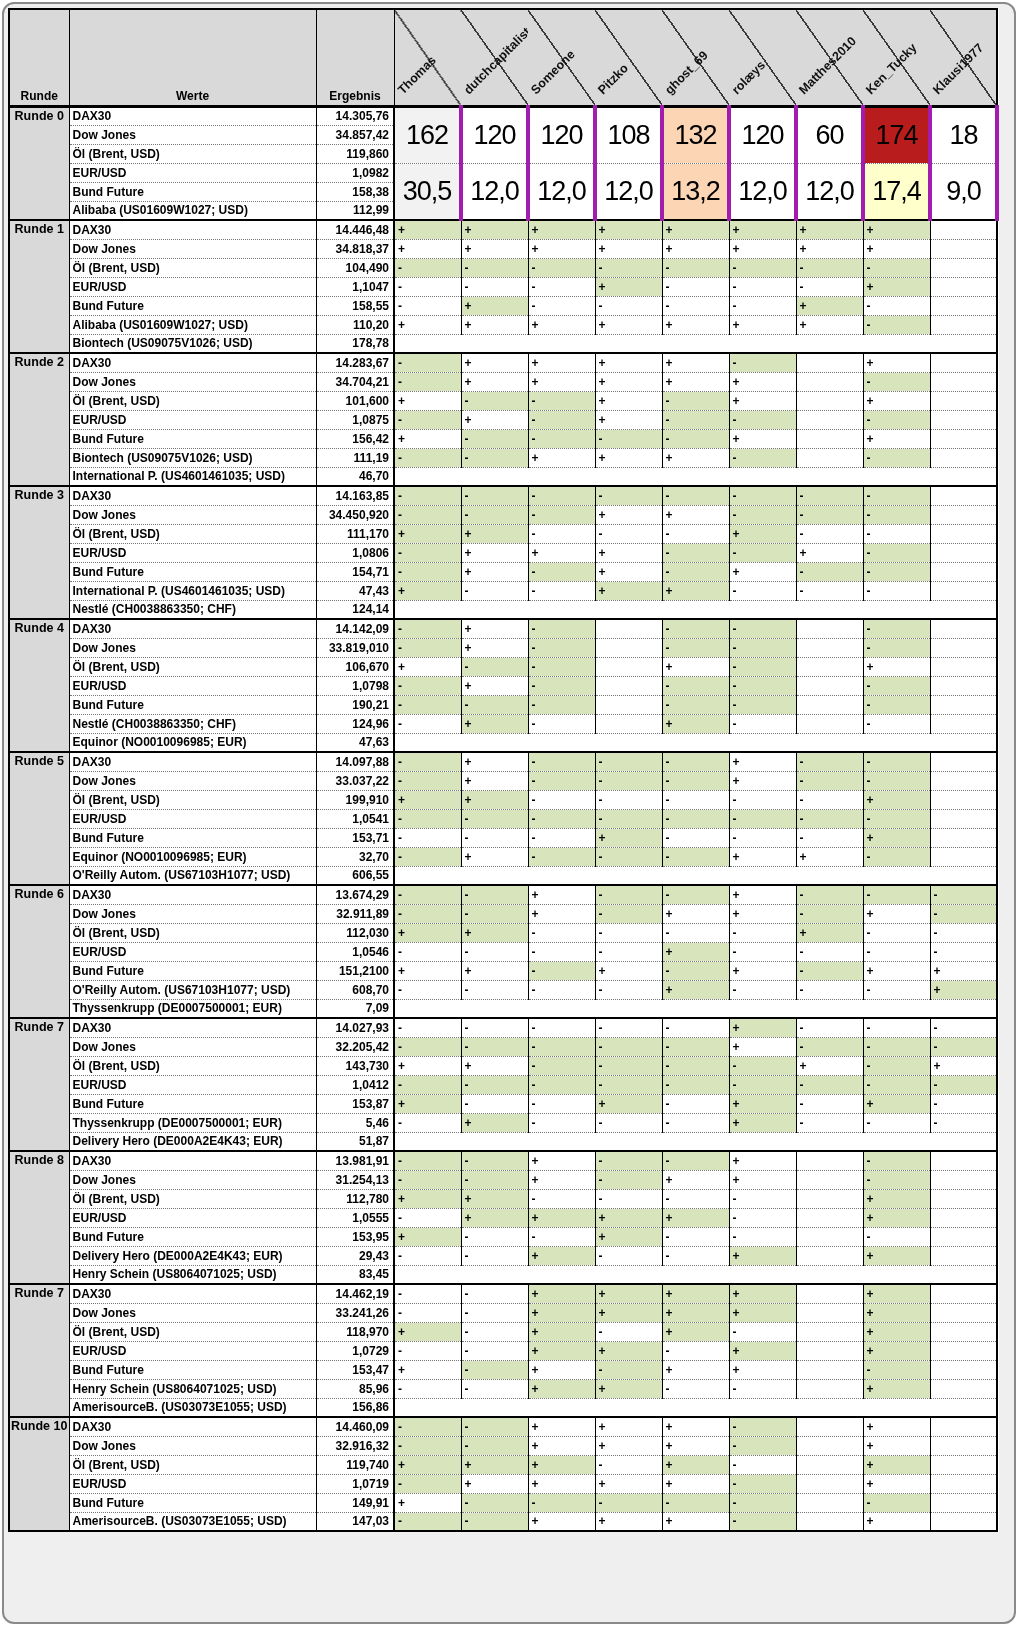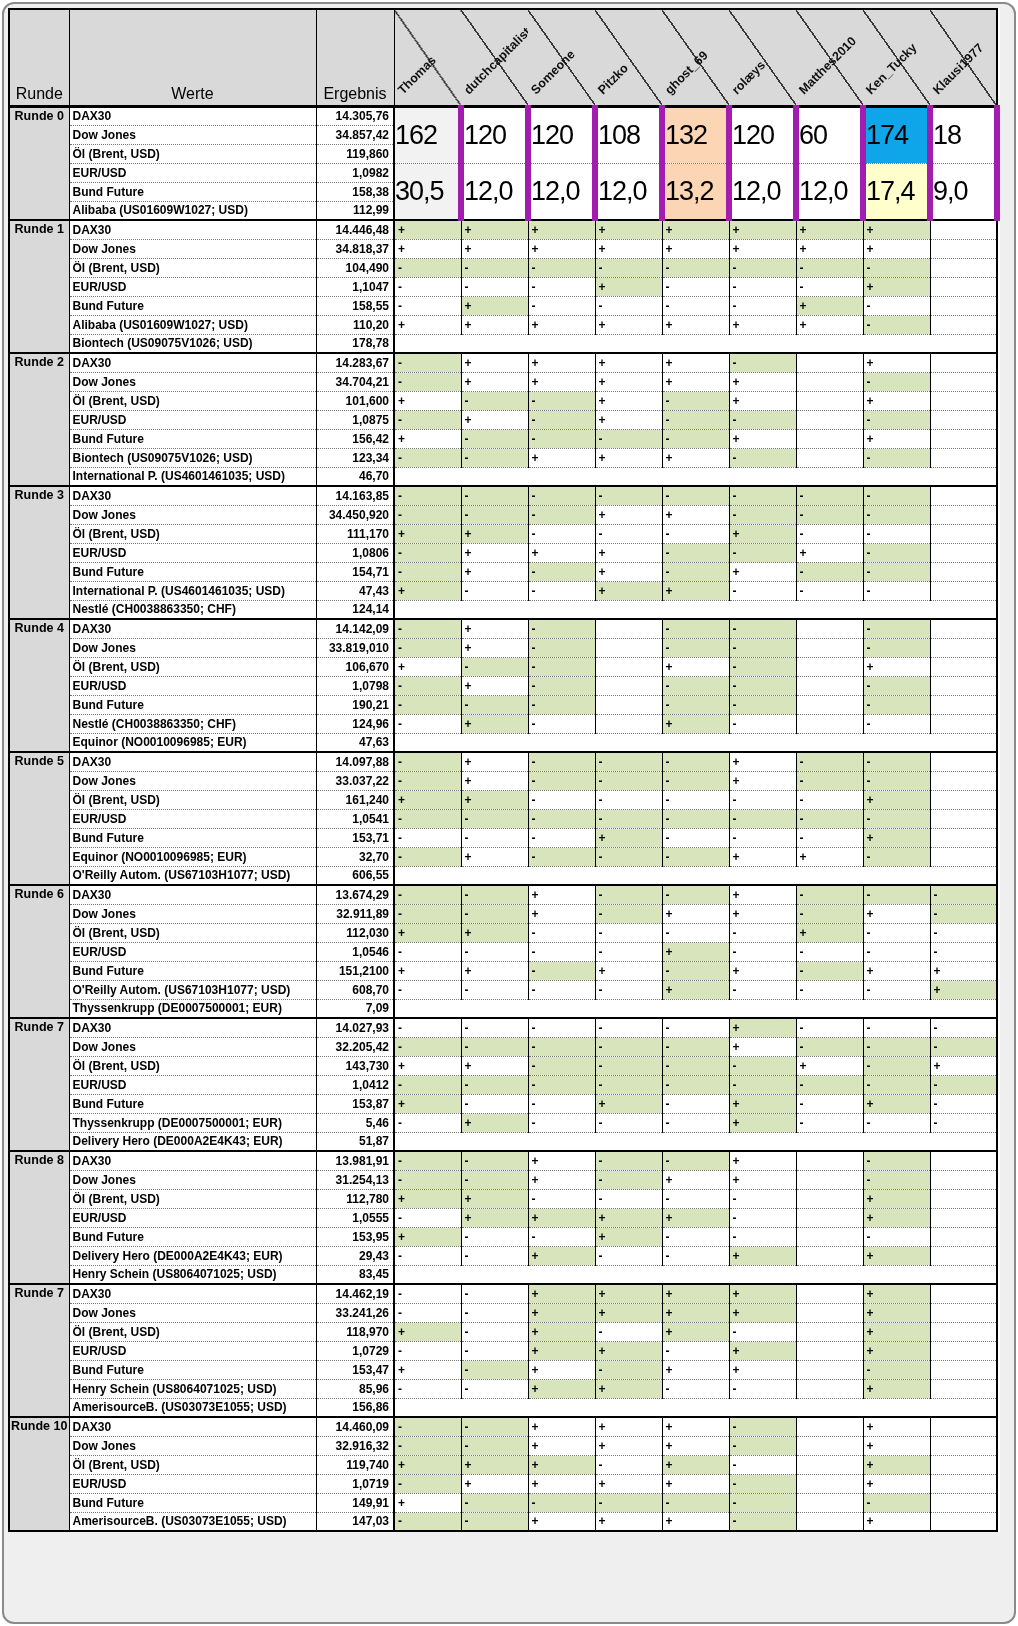--- a/index.html
+++ b/index.html
@@ -4,33 +4,33 @@
 <style>
   html,body{margin:0;padding:0;background:#fff;}
   body{width:1018px;height:1626px;font-family:"Liberation Sans",sans-serif;overflow:hidden;}
   .frame{box-sizing:border-box;width:1014px;height:1622px;margin:2px;border:2px solid #8a8a8a;border-radius:12px;background:#efefef;overflow:hidden;}
   table{border-collapse:collapse;table-layout:fixed;margin:4px 0 0 4px;background:#fff;}
   col.c-runde{width:60px}col.c-werte{width:247px}col.c-erg{width:78px}col.c-p{width:67px}
   th,td{box-sizing:border-box;padding:0;vertical-align:middle;overflow:hidden;}
   
   table{border:2px solid #000;}
   thead th{height:97px;background:#d9d9d9;border-bottom:3px solid #000;}
-  th.lbl{vertical-align:bottom;text-align:center;font-weight:normal;font-size:16px;padding-bottom:2px;border-left:1px solid #000;border-right:1px solid #000;}
+  th.lbl{vertical-align:bottom;text-align:center;font-weight:bold;font-size:12px;padding-bottom:2px;border-left:1px solid #000;border-right:1px solid #000;}
   th.player{position:relative;border-left:none;
     background-image:linear-gradient(to top right,transparent calc(50% - 0.8px),#3a3a3a calc(50% - 0.8px),#3a3a3a calc(50% + 0.8px),transparent calc(50% + 0.8px));}
   th.player:first-of-type{border-left:1px solid #000;}
   th.player .pname{position:absolute;left:10px;bottom:8px;transform:rotate(-45deg);transform-origin:0 100%;
     font-weight:bold;font-size:12.5px;white-space:nowrap;color:#111;}
   
   td{height:19px;font-size:12px;border-bottom:1px dotted #777;}
   td.rlabel{background:#d9d9d9;font-weight:bold;text-align:center;font-size:12.5px;border-right:1px solid #000;vertical-align:top;padding-top:1px;}
   td.iname{font-weight:bold;text-align:left;padding-left:3px;border-right:1px solid #000;white-space:nowrap;}
   td.rval{font-weight:bold;text-align:right;padding-right:4px;border-right:2px solid #000;white-space:nowrap;}
   td.pred{border-right:1px solid #000;text-align:left;padding-left:3px;font-weight:bold;font-size:12px;}
-  td.score{border-right:6px solid #a21caf;text-align:left;font-size:27px;font-weight:normal;letter-spacing:-1px;margin-top:44px;}
+  td.score{border-right:4px solid #a21caf;text-align:center;font-size:27px;font-weight:normal;letter-spacing:-1px;margin-top:44px;}
   td.emptyrow{border-right:1px solid #000;background:#fff;}
   tr.block-start td{border-top:2px solid #000;}
 </style>
 </head>
 <body>
 
 <div class="frame">
   <table>
     <colgroup>
       <col class="c-runde">
@@ -85,21 +85,21 @@
           <td class="rlabel" rowspan="6">Runde 0</td>
           <td class="iname">DAX30</td>
           <td class="rval">14.305,76</td>
           <td class="score" rowspan="3" style="background: rgb(242, 242, 242);">162</td>
           <td class="score" rowspan="3">120</td>
           <td class="score" rowspan="3">120</td>
           <td class="score" rowspan="3">108</td>
           <td class="score" rowspan="3" style="background: rgb(252, 213, 180);">132</td>
           <td class="score" rowspan="3">120</td>
           <td class="score" rowspan="3">60</td>
-          <td class="score" rowspan="3" style="background: #0ea5e9;">174</td>
+          <td class="score" rowspan="3" style="background: #b91c1c;">174</td>
           <td class="score" rowspan="3">18</td>
         </tr>
         <tr>
           <td class="iname">Dow Jones</td>
           <td class="rval">34.857,42</td>
         </tr>
         <tr>
           <td class="iname">Öl (Brent, USD)</td>
           <td class="rval">119,860</td>
         </tr>
@@ -269,21 +269,21 @@
           <td class="pred" style="background: rgb(216, 228, 188);">-</td>
           <td class="pred" style="background: rgb(216, 228, 188);">-</td>
           <td class="pred" style="background: rgb(216, 228, 188);">-</td>
           <td class="pred">+</td>
           <td class="pred"></td>
           <td class="pred">+</td>
           <td class="pred"></td>
         </tr>
         <tr>
           <td class="iname">Biontech (US09075V1026; USD)</td>
-          <td class="rval">123,34</td>
+          <td class="rval">111,19</td>
           <td class="pred" style="background: rgb(216, 228, 188);">-</td>
           <td class="pred" style="background: rgb(216, 228, 188);">-</td>
           <td class="pred">+</td>
           <td class="pred">+</td>
           <td class="pred">+</td>
           <td class="pred" style="background: rgb(216, 228, 188);">-</td>
           <td class="pred"></td>
           <td class="pred" style="background: rgb(216, 228, 188);">-</td>
           <td class="pred"></td>
         </tr>
@@ -482,21 +482,21 @@
           <td class="pred" style="background: rgb(216, 228, 188);">-</td>
           <td class="pred" style="background: rgb(216, 228, 188);">-</td>
           <td class="pred" style="background: rgb(216, 228, 188);">-</td>
           <td class="pred">+</td>
           <td class="pred" style="background: rgb(216, 228, 188);">-</td>
           <td class="pred" style="background: rgb(216, 228, 188);">-</td>
           <td class="pred"></td>
         </tr>
         <tr>
           <td class="iname">Öl (Brent, USD)</td>
-          <td class="rval">161,240</td>
+          <td class="rval">199,910</td>
           <td class="pred" style="background: rgb(216, 228, 188);">+</td>
           <td class="pred" style="background: rgb(216, 228, 188);">+</td>
           <td class="pred">-</td>
           <td class="pred">-</td>
           <td class="pred">-</td>
           <td class="pred">-</td>
           <td class="pred">-</td>
           <td class="pred" style="background: rgb(216, 228, 188);">+</td>
           <td class="pred"></td>
         </tr>

